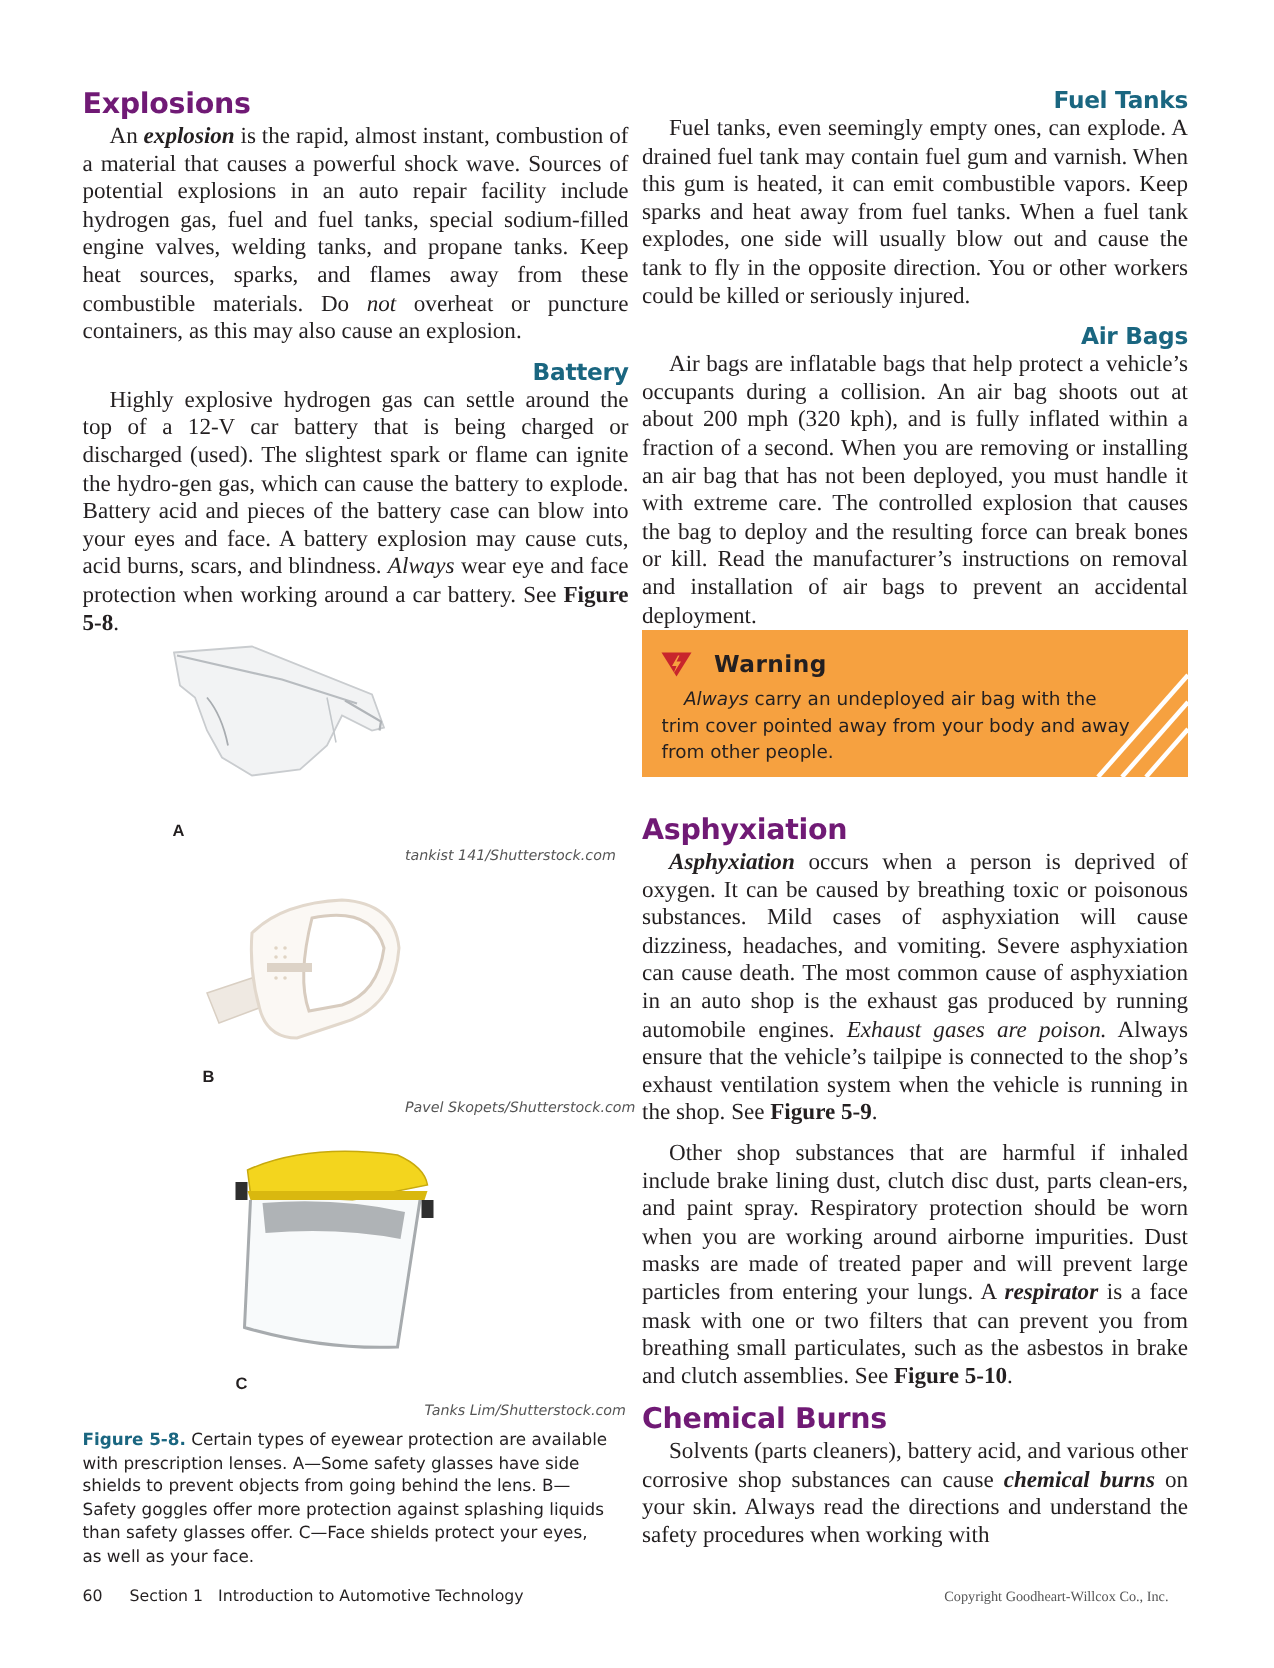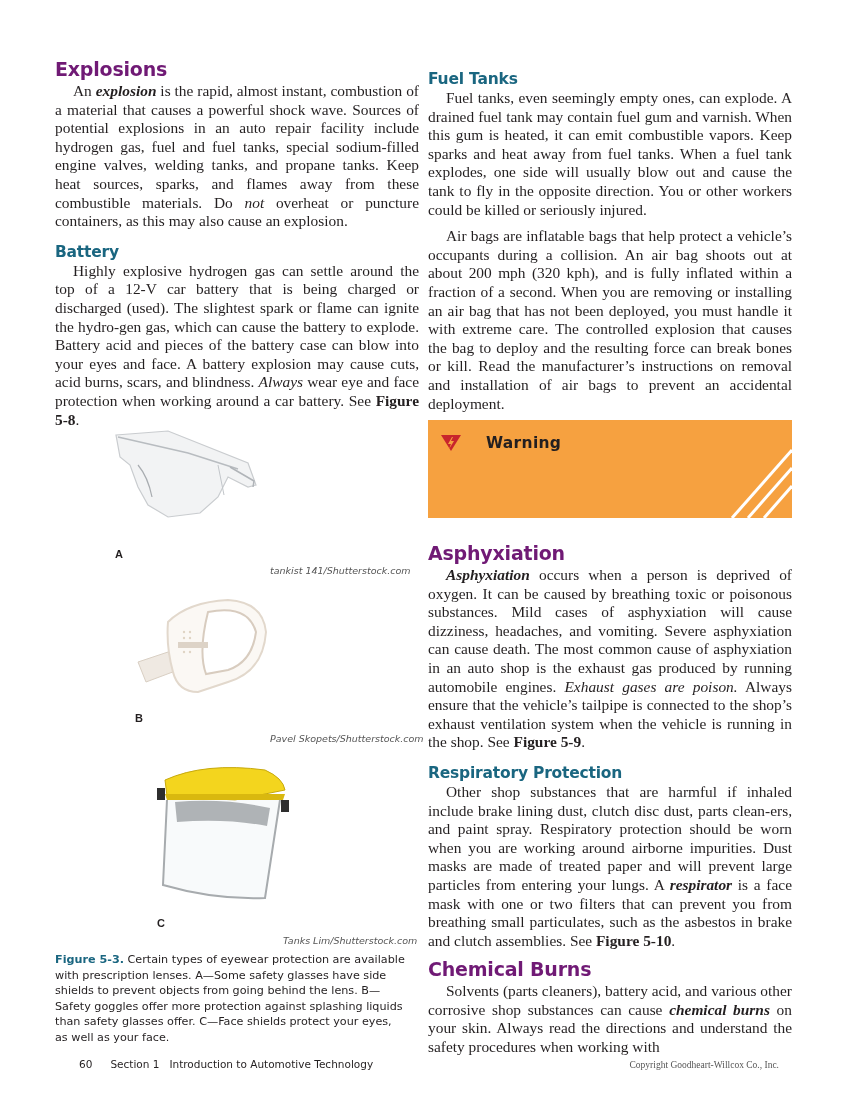--- a/index.html
+++ b/index.html
@@ -15,21 +15,21 @@
     hyphens: manual;
   }
   .h1 {
     font-family: "DejaVu Sans", "Liberation Sans", sans-serif;
     font-weight: bold; color: #701a75; font-size: 19px;
     margin: 0 0 2px 0; letter-spacing: -0.2px;
   }
   .h2 {
     font-family: "DejaVu Sans", "Liberation Sans", sans-serif;
     font-weight: bold; color: #1a6680; font-size: 15.5px;
-    margin: 12px 0 1px 0; letter-spacing: -0.2px;
+    margin: 0 0 1px 0; letter-spacing: -0.2px; text-align: right;
   }
   em.bi { font-style: italic; font-weight: bold; }
   b.fig { font-weight: bold; }
   .sec { margin-bottom: 8px; }
   .img-box { position: absolute; }
   .fig-letter {
     position: absolute; font-family: "Liberation Sans", sans-serif;
     font-weight: bold; font-size: 11px; color: #231f20;
   }
   .credit {
@@ -45,34 +45,34 @@
 
   
   .warning {
     position: absolute; left: 428px; top: 420px; width: 364px; height: 98px;
     background: #f6a140; overflow: hidden;
   }
   .warning .stripes { position: absolute; right: 0; bottom: 0; }
   .warn-head { position: absolute; left: 12px; top: 14px; display: flex; align-items: center; }
   .warn-title {
     font-family: "DejaVu Sans", sans-serif; font-weight: bold;
-    font-size: 15.5px; color: #231f20; margin-left: 24px; letter-spacing: 0.3px;
+    font-size: 15.5px; color: #231f20; margin-left: 14px; letter-spacing: 0.3px;
   }
   .warn-text {
     position: absolute; left: 13px; top: 38px; width: 315px;
     font-family: "DejaVu Sans", "Liberation Sans", sans-serif;
     font-size: 12.3px; line-height: 17.5px; color: #231f20; text-indent: 15px;
   }
 
   
   .footer {
     position: absolute; top: 1058px; font-family: "DejaVu Sans", sans-serif;
     font-size: 10.5px; color: #231f20;
   }
-  .footer-left { left: 55px; margin-left: 24px; }
+  .footer-left { left: 55px; }
   .footer-left span { margin-right: 18px; }
   .footer-right { right: 70px; color: #555; font-size: 9.5px; top: 1060px; font-family: Liberation Serif, serif; }
 </style>
 </head>
 <body>
 
 <div class="page">
 
   <div class="col col-left">
     <div class="sec">
@@ -123,55 +123,56 @@
       <path d="M20 42 Q70 38 115 48 L112 66 Q70 58 22 62 Z" fill="#7c7f82" opacity="0.85"></path>
       <path d="M12 40 L8 125 Q60 140 110 138 L125 40" fill="rgba(235,240,244,0.35)" stroke="#a7abae" stroke-width="2"></path>
       <rect x="2" y="28" width="8" height="12" fill="#2e2e2e"></rect>
       <rect x="126" y="40" width="8" height="12" fill="#2e2e2e"></rect>
     </svg>
   </div>
   <div class="fig-letter" style="left:157px; top:917px;">C</div>
   <div class="credit" style="left:283px; top:935px;">Tanks Lim/Shutterstock.com</div>
 
   <div class="caption">
-    <span class="cap-label">Figure 5-3.</span><span> Certain types of eyewear protection are available with prescription lenses. A—Some safety glasses have side shields to prevent objects from going behind the lens. B—Safety goggles offer more protection against splashing liquids than safety glasses offer. C—Face shields protect your eyes, as well as your face.</span>
+    <span class="cap-label">Figure 5-8.</span><span> Certain types of eyewear protection are available with prescription lenses. A—Some safety glasses have side shields to prevent objects from going behind the lens. B—Safety goggles offer more protection against splashing liquids than safety glasses offer. C—Face shields protect your eyes, as well as your face.</span>
   </div>
 
   <div class="col col-right">
     <div class="sec">
       <h2 class="h2">Fuel Tanks</h2>
       <p class="body-text">Fuel tanks, even seemingly empty ones, can explode. A drained fuel tank may contain fuel gum and varnish. When this gum is heated, it can emit combustible vapors. Keep sparks and heat away from fuel tanks. When a fuel tank explodes, one side will usually blow out and cause the tank to fly in the opposite direction. You or other workers could be killed or seriously injured.</p>
     </div>
     <div class="sec">
+      <h2 class="h2">Air Bags</h2>
       <p class="body-text">Air bags are inflatable bags that help protect a vehicle’s occupants during a collision. An air bag shoots out at about 200 mph (320 kph), and is fully inflated within a fraction of a second. When you are removing or installing an air bag that has not been deployed, you must handle it with extreme care. The controlled explosion that causes the bag to deploy and the resulting force can break bones or kill. Read the manufacturer’s instructions on removal and installation of air bags to prevent an accidental deployment.</p>
     </div>
   </div>
 
   <div class="warning">
     <svg class="stripes" width="70" height="98" viewBox="0 0 70 98">
       <line x1="10" y1="98" x2="70" y2="30" stroke="#ffffff" stroke-width="3"></line>
       <line x1="26" y1="98" x2="70" y2="48" stroke="#ffffff" stroke-width="3"></line>
       <line x1="42" y1="98" x2="70" y2="66" stroke="#ffffff" stroke-width="3"></line>
     </svg>
     <div class="warn-head">
       <svg width="22" height="18" viewBox="0 0 22 18">
         <path d="M1 1 L21 1 L11 17 Z" fill="#c8252c"></path>
         <path d="M12 3 L8 10 L11 10 L9 15 L14 7 L11 7 L13 3 Z" fill="#f6a140"></path>
       </svg>
       <span class="warn-title">Warning</span>
     </div>
+    <div class="warn-text"><em>Always</em><span> carry an undeployed air bag with the trim cover pointed away from your body and away from other people.</span></div>
   </div>
 
   <div class="col col-right" style="top:542px;">
     <div class="sec">
       <h1 class="h1">Asphyxiation</h1>
       <p class="body-text"><em class="bi">Asphyxiation</em><span> occurs when a person is deprived of oxygen. It can be caused by breathing toxic or poisonous substances. Mild cases of asphyxiation will cause dizziness, headaches, and vomiting. Severe asphyxiation can cause death. The most common cause of asphyxiation in an auto shop is the exhaust gas produced by running automobile engines. </span><em>Exhaust gases are poison.</em><span> Always ensure that the vehicle’s tailpipe is connected to the shop’s exhaust ventilation system when the vehicle is running in the shop. See </span><b class="fig">Figure 5-9</b><span>.</span></p>
     </div>
     <div class="sec">
-      <h2 class="h2">Respiratory Protection</h2>
       <p class="body-text"><span>Other shop substances that are harmful if inhaled include brake lining dust, clutch disc dust, parts clean-ers, and paint spray. Respiratory protection should be worn when you are working around airborne impurities. Dust masks are made of treated paper and will prevent large particles from entering your lungs. A </span><em class="bi">respirator</em><span> is a face mask with one or two filters that can prevent you from breathing small particulates, such as the asbestos in brake and clutch assemblies. See </span><b class="fig">Figure 5-10</b><span>.</span></p>
     </div>
     <div class="sec">
       <h1 class="h1">Chemical Burns</h1>
       <p class="body-text"><span>Solvents (parts cleaners), battery acid, and various other corrosive shop substances can cause </span><em class="bi">chemical burns</em><span> on your skin. Always read the directions and understand the safety procedures when working with</span></p>
     </div>
   </div>
 
   <div class="footer footer-left">
     <span>60</span><span style="margin-right:10px;">Section 1</span><span>Introduction to Automotive Technology</span>

